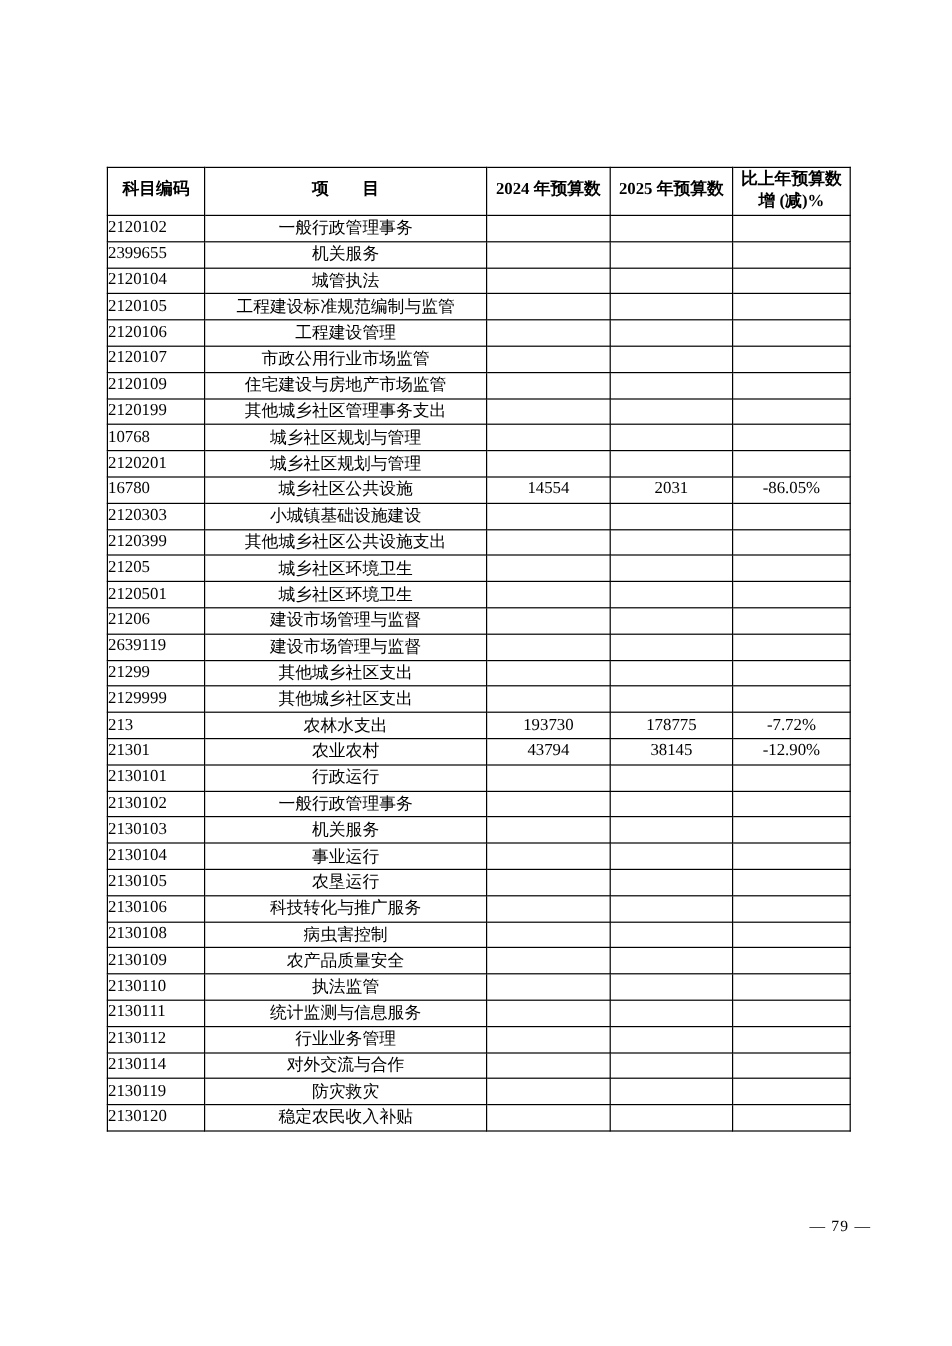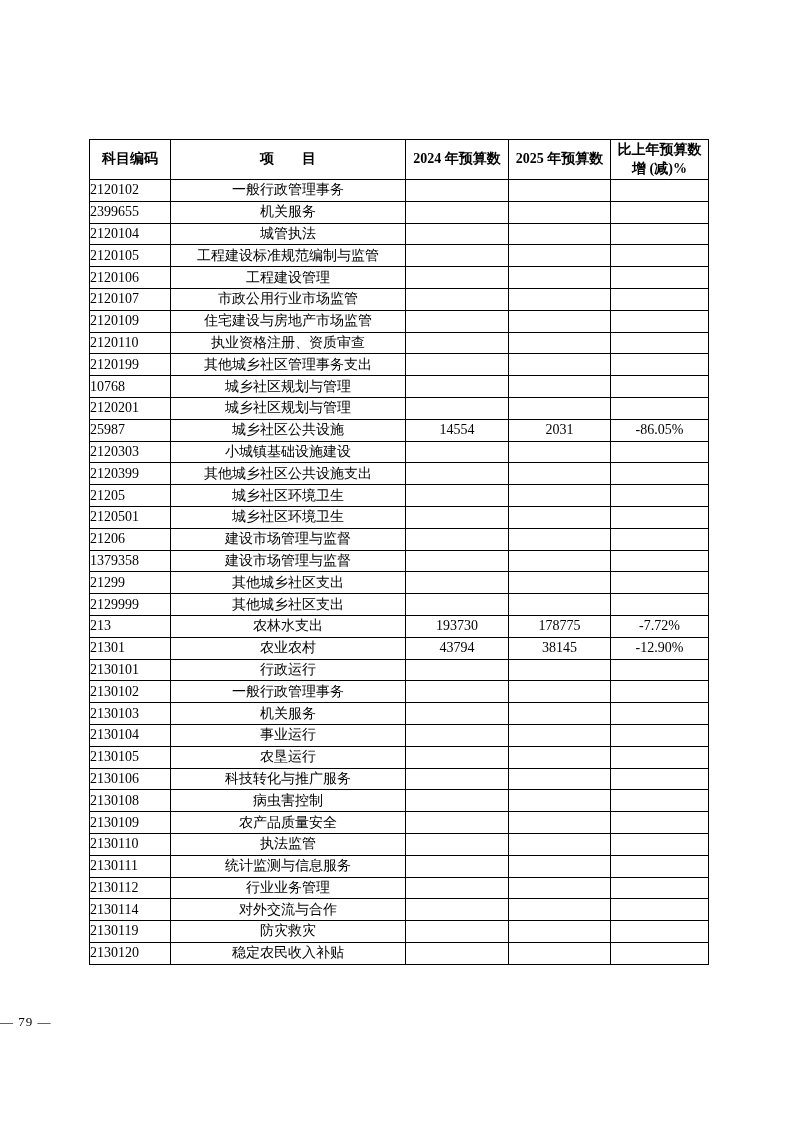--- a/index.html
+++ b/index.html
@@ -55,21 +55,21 @@
     padding-left: 18px;
   }
   .c-y2024, .c-y2025, .c-change {
     text-align: center;
   }
   .page-number {
     position: absolute;
     top: 1014px;
     left: 0;
     width: 726px;
-    text-align: left;
+    text-align: right;
     font-size: 13px;
     letter-spacing: 1px;
   }
 </style>
 </head>
 <body>
 
 <div class="page">
 
   <table class="budget-table">
@@ -133,27 +133,20 @@
           <td class="c-change"></td>
         </tr>
         <tr>
           <td class="c-code">2120109</td>
           <td class="c-item">住宅建设与房地产市场监管</td>
           <td class="c-y2024"></td>
           <td class="c-y2025"></td>
           <td class="c-change"></td>
         </tr>
         <tr>
-          <td class="c-code">2120110</td>
-          <td class="c-item">执业资格注册、资质审查</td>
-          <td class="c-y2024"></td>
-          <td class="c-y2025"></td>
-          <td class="c-change"></td>
-        </tr>
-        <tr>
           <td class="c-code">2120199</td>
           <td class="c-item">其他城乡社区管理事务支出</td>
           <td class="c-y2024"></td>
           <td class="c-y2025"></td>
           <td class="c-change"></td>
         </tr>
         <tr>
           <td class="c-code">10768</td>
           <td class="c-item">城乡社区规划与管理</td>
           <td class="c-y2024"></td>
@@ -161,21 +154,21 @@
           <td class="c-change"></td>
         </tr>
         <tr>
           <td class="c-code">2120201</td>
           <td class="c-item">城乡社区规划与管理</td>
           <td class="c-y2024"></td>
           <td class="c-y2025"></td>
           <td class="c-change"></td>
         </tr>
         <tr>
-          <td class="c-code">25987</td>
+          <td class="c-code">16780</td>
           <td class="c-item">城乡社区公共设施</td>
           <td class="c-y2024">14554</td>
           <td class="c-y2025">2031</td>
           <td class="c-change">-86.05%</td>
         </tr>
         <tr>
           <td class="c-code">2120303</td>
           <td class="c-item">小城镇基础设施建设</td>
           <td class="c-y2024"></td>
           <td class="c-y2025"></td>
@@ -203,21 +196,21 @@
           <td class="c-change"></td>
         </tr>
         <tr>
           <td class="c-code">21206</td>
           <td class="c-item">建设市场管理与监督</td>
           <td class="c-y2024"></td>
           <td class="c-y2025"></td>
           <td class="c-change"></td>
         </tr>
         <tr>
-          <td class="c-code">1379358</td>
+          <td class="c-code">2639119</td>
           <td class="c-item">建设市场管理与监督</td>
           <td class="c-y2024"></td>
           <td class="c-y2025"></td>
           <td class="c-change"></td>
         </tr>
         <tr>
           <td class="c-code">21299</td>
           <td class="c-item">其他城乡社区支出</td>
           <td class="c-y2024"></td>
           <td class="c-y2025"></td>

